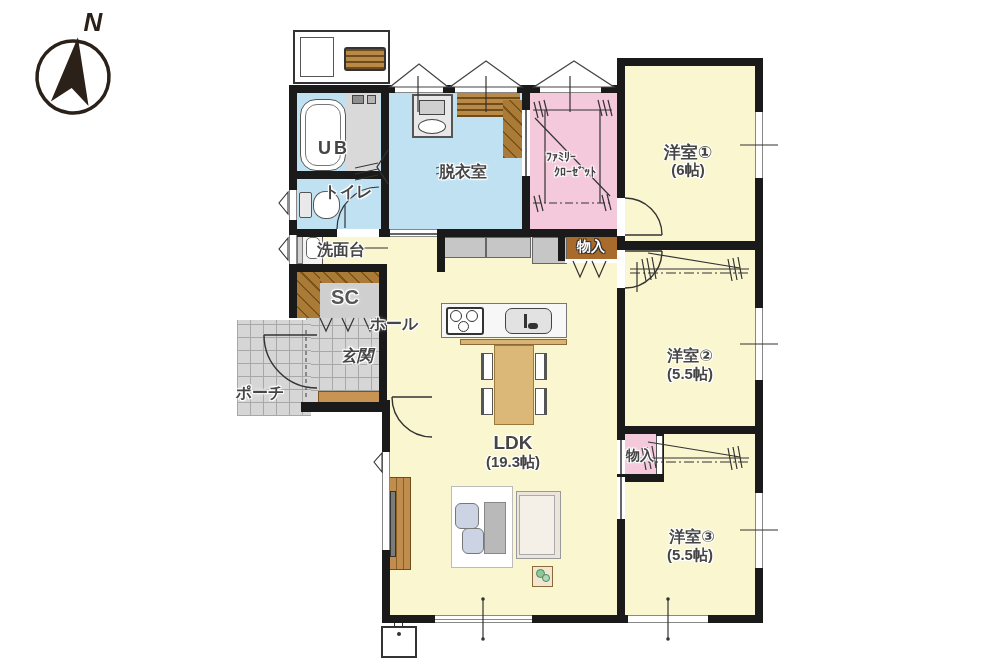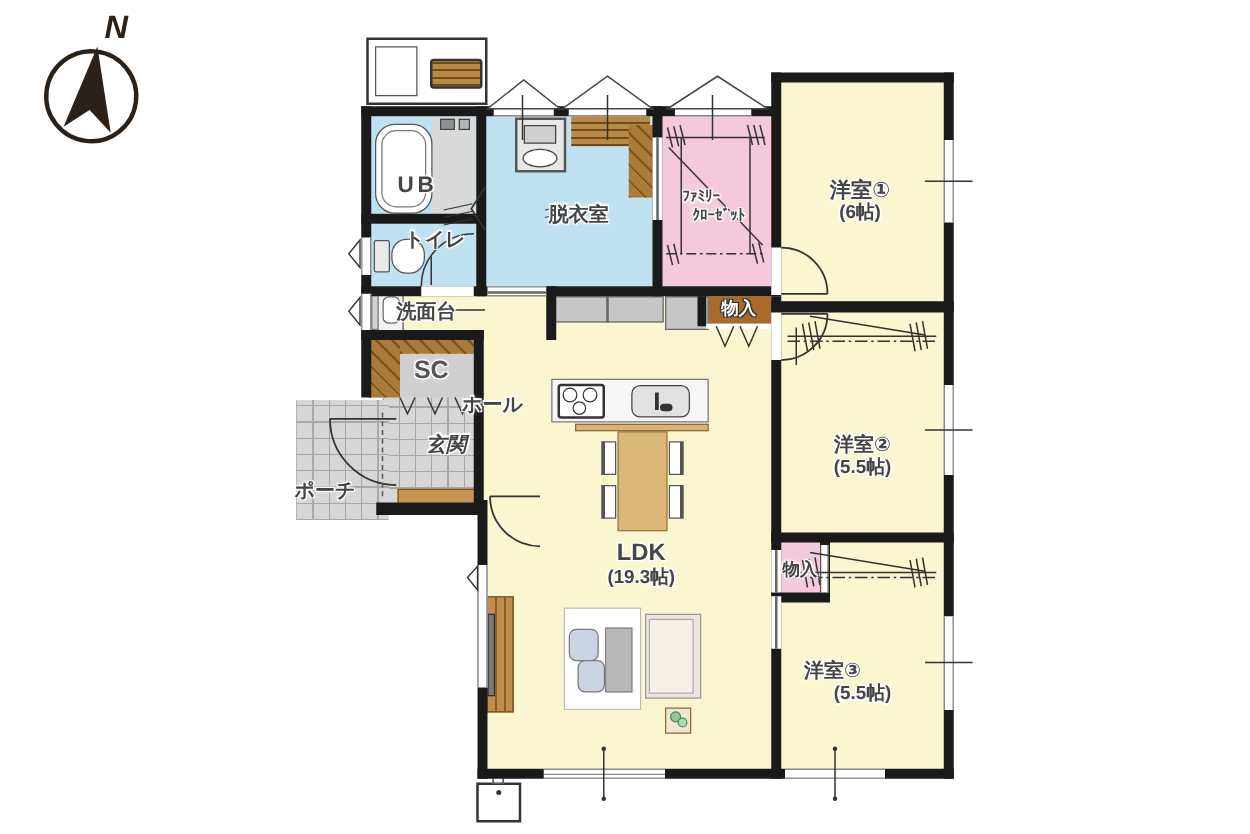--- a/index.html
+++ b/index.html
@@ -268,16 +268,16 @@
   <div class="lbl" style="left:345px;top:297px;font-size:20px;color:#555;">SC</div>
   <div class="lbl" style="left:394px;top:324px;">ホール</div>
   <div class="lbl" style="left:357px;top:356px;font-style:italic;">玄関</div>
   <div class="lbl" style="left:260px;top:381px;margin-top:12px;">ポーチ</div>
   <div class="lbl small onwood" style="left:591px;top:247px;font-size:14px;">物入</div>
   <div class="lbl" style="left:690px;top:356px;">洋室②</div>
   <div class="lbl" style="left:690px;top:374px;font-size:15px;">(5.5帖)</div>
   <div class="lbl" style="left:513px;top:443px;font-size:19px;">LDK</div>
   <div class="lbl" style="left:513px;top:462px;font-size:15px;">(19.3帖)</div>
   <div class="lbl small" style="left:640px;top:456px;font-size:14px;">物入</div>
-  <div class="lbl" style="left:666px;top:537px;">洋室③</div>
+  <div class="lbl" style="left:692px;top:537px;">洋室③</div>
   <div class="lbl" style="left:690px;top:555px;font-size:15px;">(5.5帖)</div>
 
 </div>
 
 </body></html>

